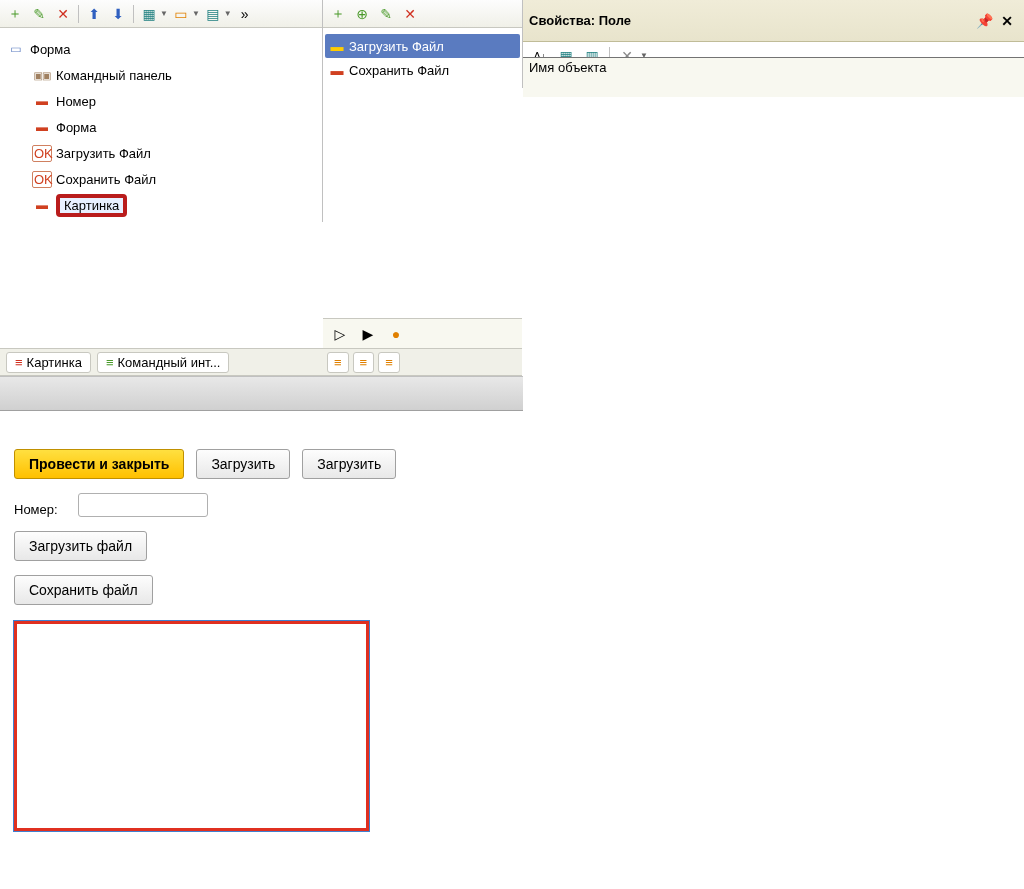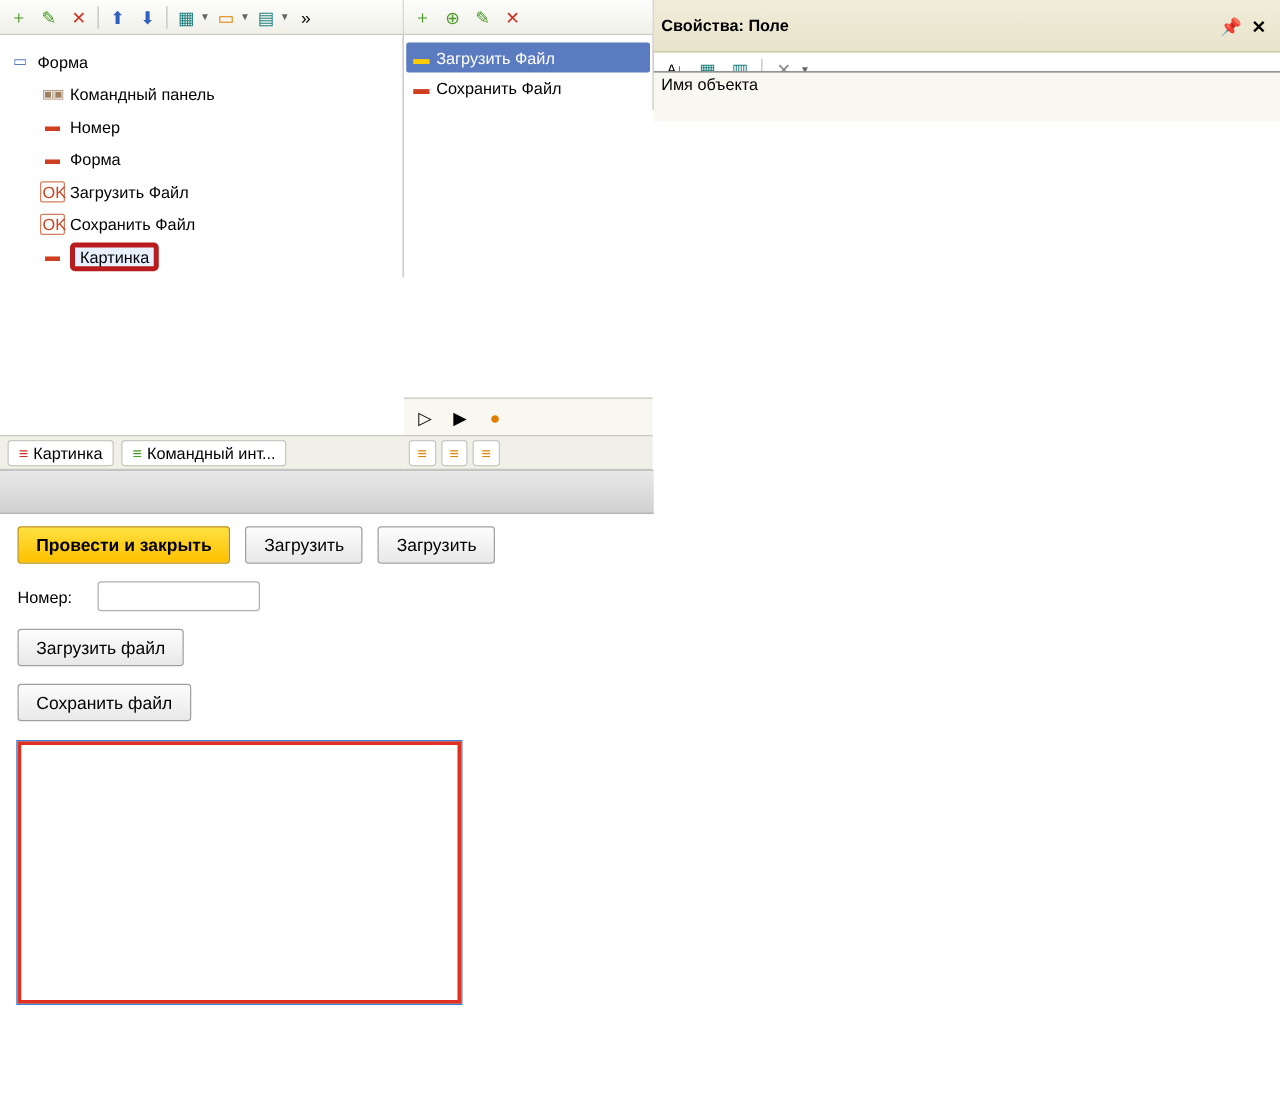--- a/index.html
+++ b/index.html
@@ -38,24 +38,24 @@
 
 .mid-bottom-bar { position: absolute; top: 318px; left: 0; right: 0; height: 30px; border-top: 1px solid #c8c8c0; background: #f8f8f0; display: flex; align-items: center; justify-content: flex-start; gap: 6px; padding: 0 6px; }
 .mid-tabs { position: absolute; top: 348px; left: 0; right: 0; height: 28px; background: #f0f0e8; display: flex; align-items: center; gap: 4px; padding: 0 4px; border-top: 1px solid #c8c8c0; border-bottom: 1px solid #c8c8c0; }
 .left-tabs { height: 28px; background: #f0f0e8; display: flex; align-items: center; gap: 6px; padding: 0 6px; border-top: 1px solid #c8c8c0; border-bottom: 1px solid #c8c8c0; position:absolute; top:348px; left:0; width:323px; }
 .tab { background: #fff; border: 1px solid #c8c8c0; border-radius: 3px; padding: 2px 8px; display: flex; align-items: center; gap: 4px; cursor: pointer; font-size: 13px; white-space: nowrap; }
 .tab.mini { padding: 2px 6px; }
 
 
 .preview { position: absolute; top: 376px; left: 0; width: 523px; bottom: 0; background: #fff; border-top: 1px solid #c0c0c0; }
 .preview-titlebar { height: 34px; background: linear-gradient(#e8e8e8, #d0d0d0); border-bottom: 1px solid #a0a0a0; }
-.preview-body { padding: 10px 14px; position: relative; }
+.preview-body { padding: 10px 14px; position: relative; margin-top: 28px; }
 .btn { display: inline-block; padding: 6px 14px; border: 1px solid #a0a0a0; border-radius: 3px; background: linear-gradient(#fdfdfd,#e8e8e8); cursor: pointer; font-size: 14px; }
 .btn.primary { background: linear-gradient(#ffe040,#ffc000); border-color: #c09000; font-weight: bold; }
-.form-row { display: flex; align-items: center; margin-top: 14px; font-size: 14px; }
+.form-row { display: flex; align-items: flex-end; margin-top: 14px; font-size: 14px; }
 .form-row label { width: 64px; }
 .form-row input { border: 1px solid #b0b0b0; border-radius: 3px; padding: 3px 6px; width: 130px; height: 24px; }
 .date-wrap { display: flex; align-items: center; border: 1px solid #b0b0b0; border-radius: 3px; overflow: hidden; }
 .date-wrap input { border: none; width: 200px; border-bottom: 1px dotted red; border-radius: 0; }
 .date-wrap .cal { width: 24px; height: 24px; border-left: 1px solid #b0b0b0; display: flex; align-items: center; justify-content: center; cursor: pointer; }
 .big-red { margin-top: 16px; width: 355px; height: 210px; border: 3px solid #e03020; outline: 1px solid #4080d0; }
 .form-btn { margin-top: 14px; }
 .btn-row-top { display: flex; gap: 12px; align-items: center; }
 
 

